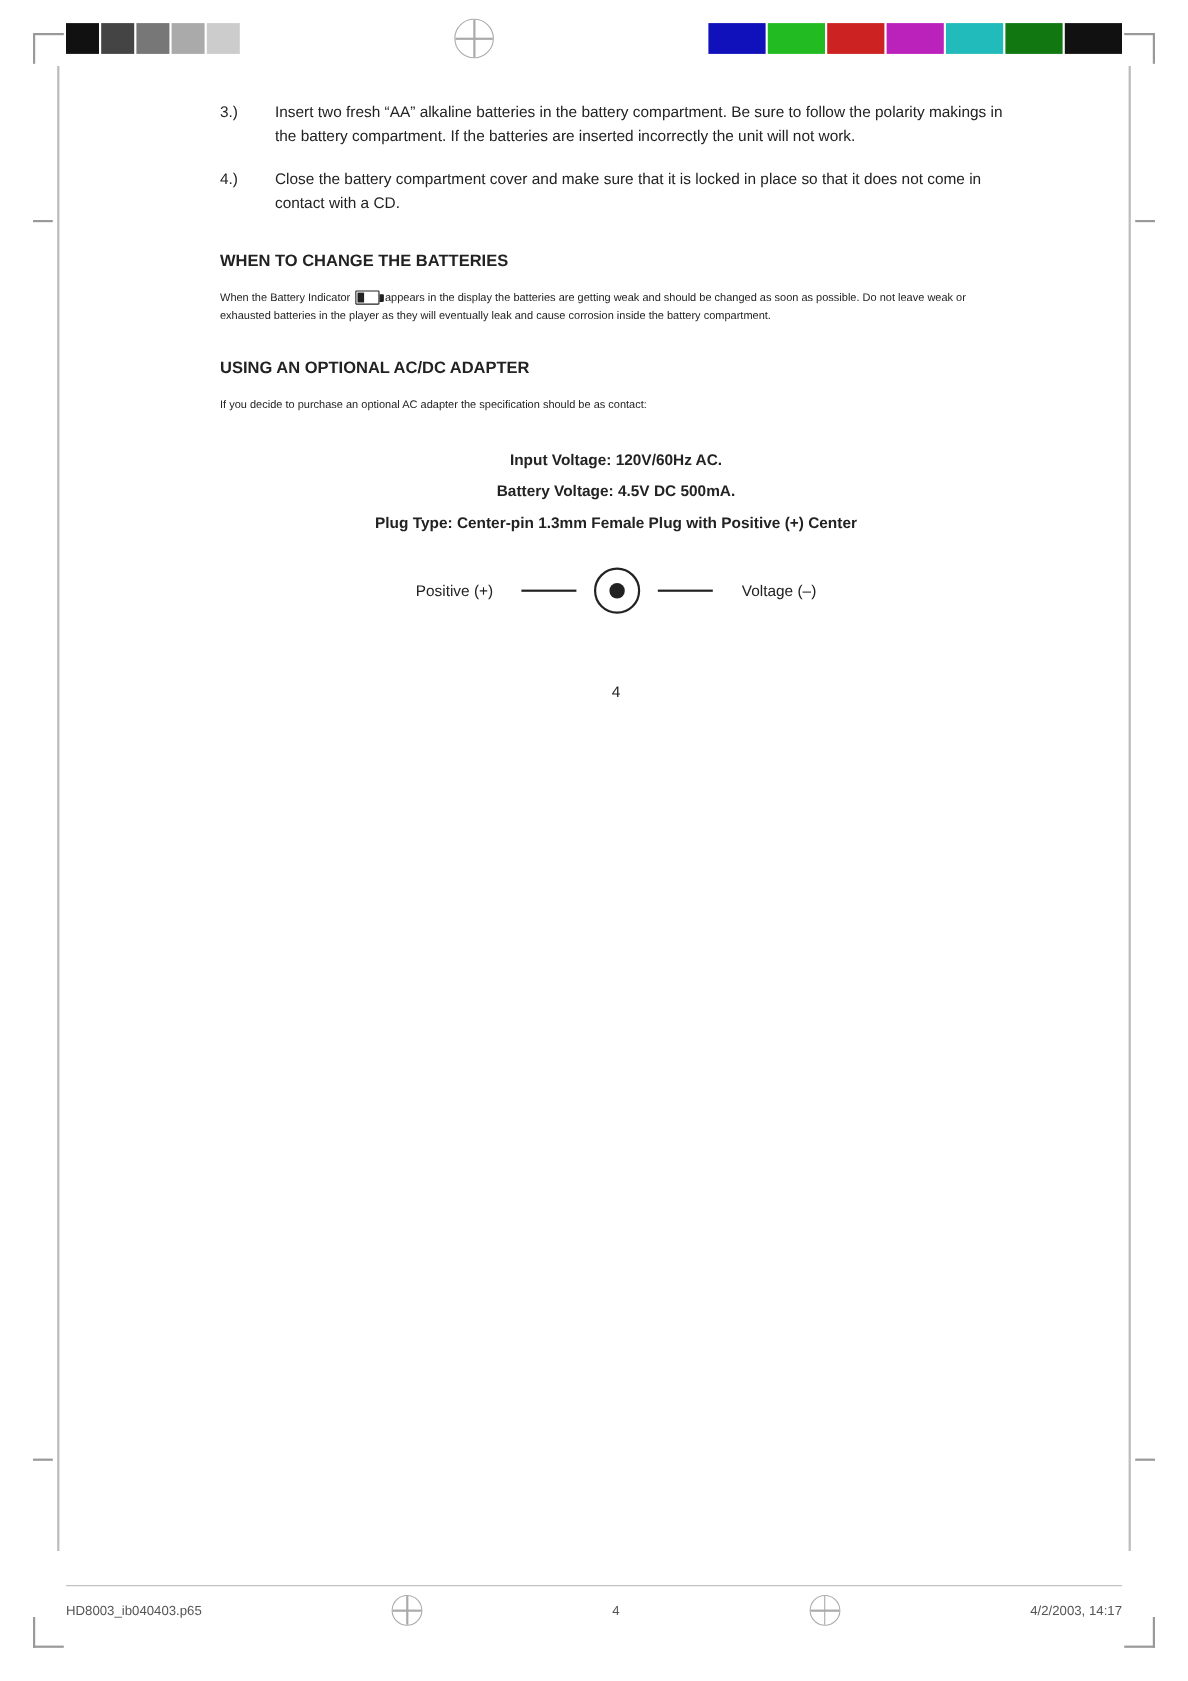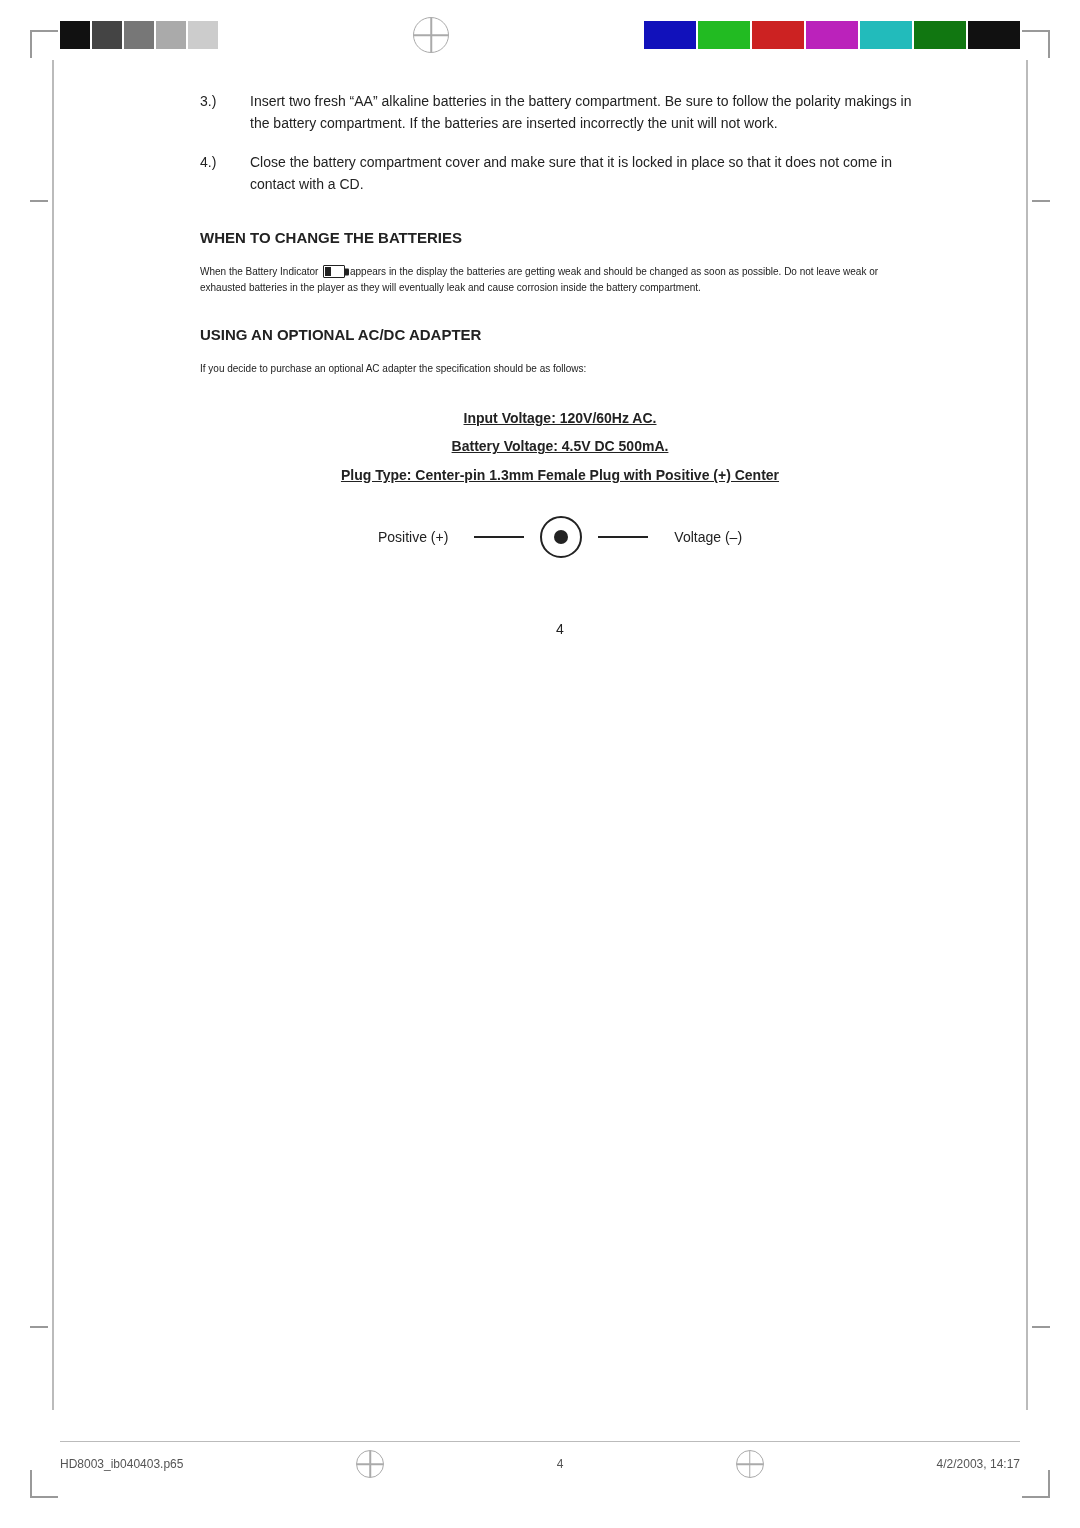--- a/index.html
+++ b/index.html
@@ -155,21 +155,20 @@
     
     .specs-block {
       text-align: center;
       margin: 30px 0 20px 0;
     }
 
     .spec-line {
       font-weight: bold;
       font-size: 14px;
       margin-bottom: 6px;
-      text-decoration: underline;
     }
 
     
     .plug-diagram {
       display: flex;
       align-items: center;
       justify-content: center;
       margin: 30px 0 20px 0;
       font-size: 14px;
       gap: 16px;
@@ -351,21 +350,21 @@
         
         <span class="battery-icon">
           <span class="battery-icon-inner"></span>
         </span>
         <span>appears in the display the batteries are getting weak and should be changed as soon as possible. Do not leave weak or exhausted batteries in the player as they will eventually leak and cause corrosion inside the battery compartment.</span>
       </p>
     </div>
 
     <div>
       <div class="section-title">USING AN OPTIONAL AC/DC ADAPTER</div>
-      <p class="section-body">If you decide to purchase an optional AC adapter the specification should be as follows:</p>
+      <p class="section-body">If you decide to purchase an optional AC adapter the specification should be as contact:</p>
     </div>
 
     <div class="specs-block">
       <div class="spec-line">Input Voltage: 120V/60Hz AC.</div>
       <div class="spec-line">Battery Voltage: 4.5V DC 500mA.</div>
       <div class="spec-line">Plug Type: Center-pin 1.3mm Female Plug with Positive (+) Center</div>
     </div>
 
     <div class="plug-diagram">
       <span class="plug-label-left">Positive (+)</span>

